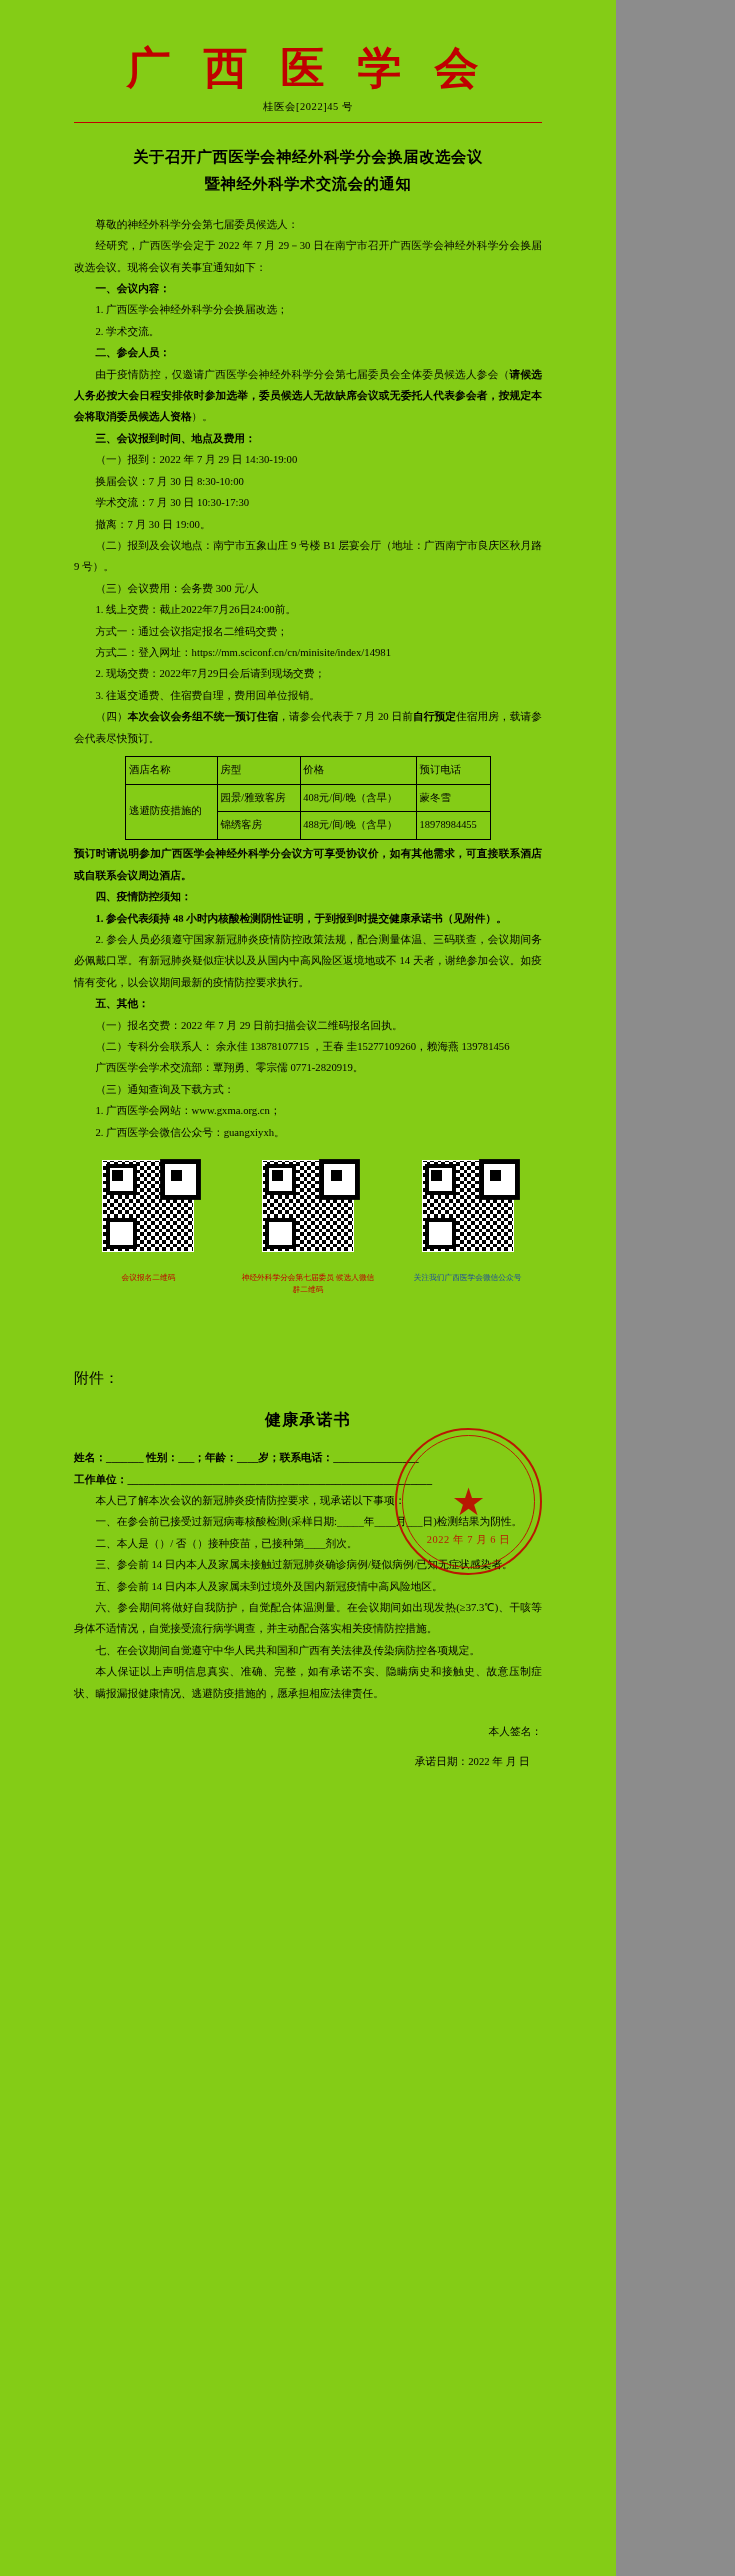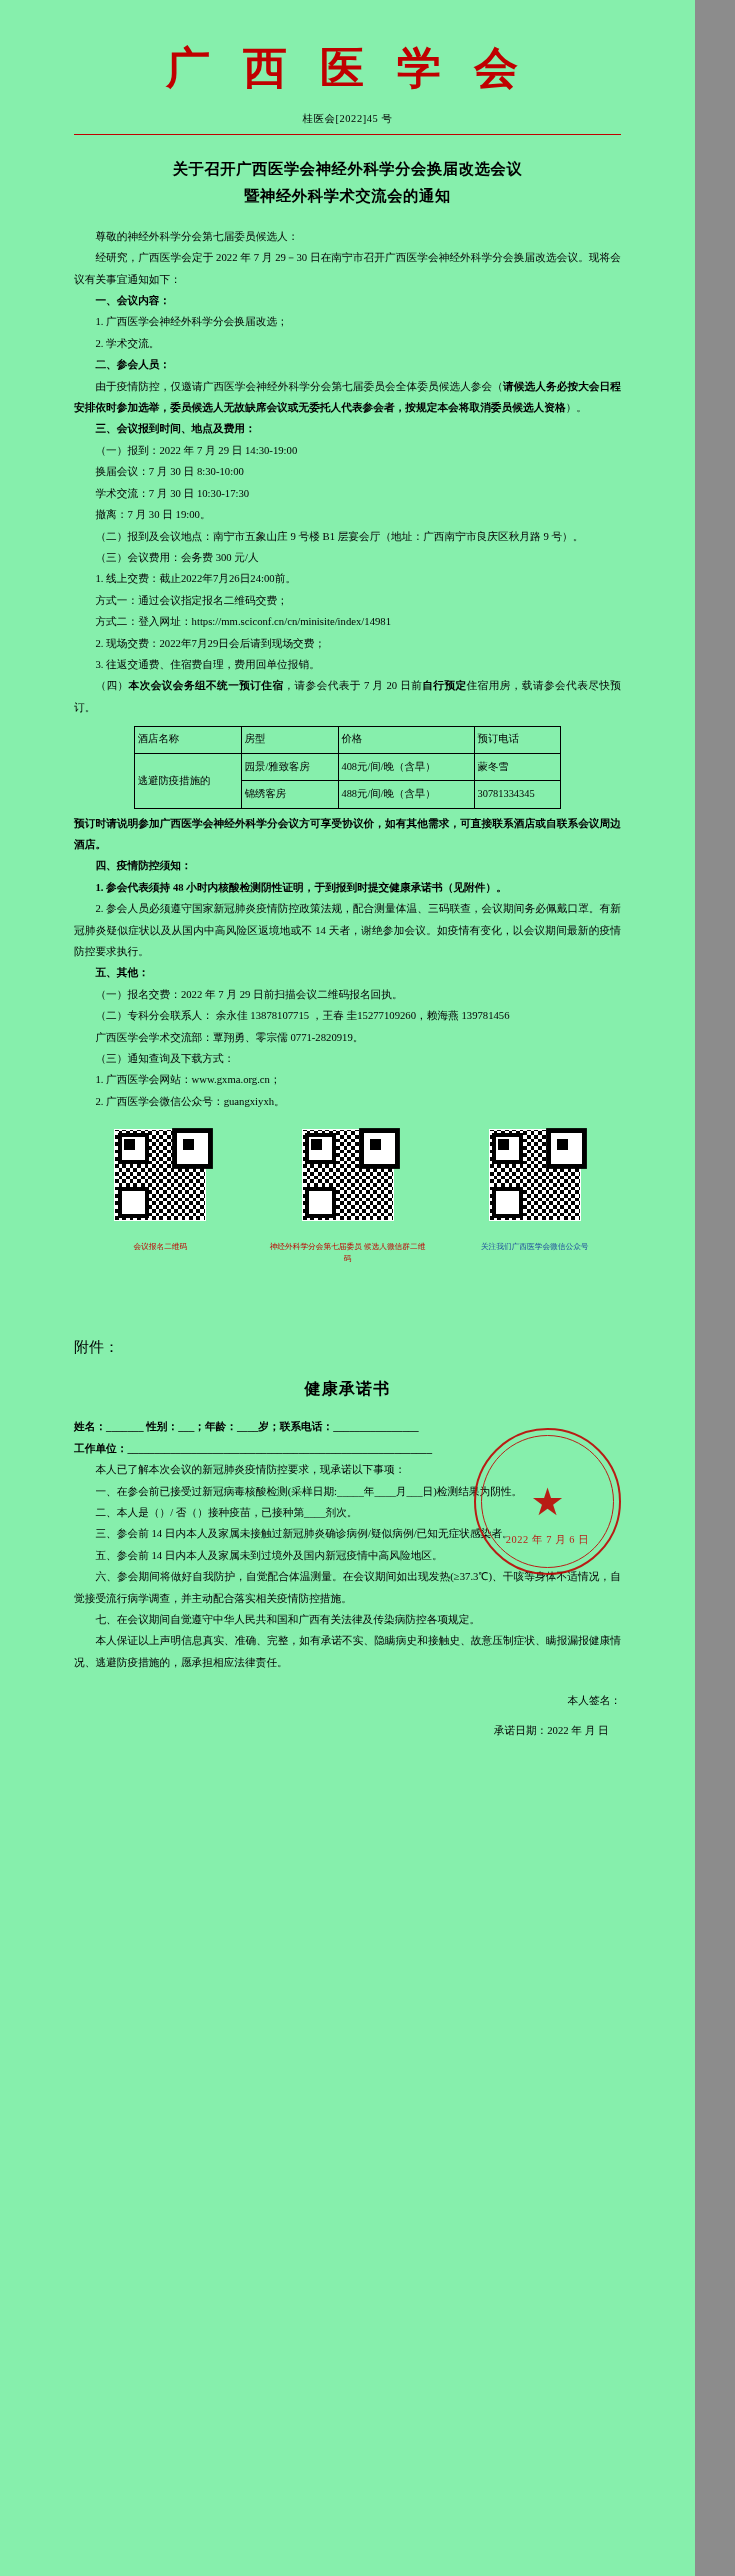--- a/index.html
+++ b/index.html
@@ -3,40 +3,40 @@
 <meta charset="utf-8">
 <style>
   * { box-sizing: border-box; }
   html, body { margin: 0; padding: 0; }
   body {
     width: 735px;
     background: #8c8c8c;
     font-family: "Liberation Serif", serif;
   }
   .page {
-    width: 695px;
+    width: 616px;
     min-height: 2576px;
-    background: #86efac;
+    background: #84cc16;
     padding: 24.5px 74px 18.4px 74px;
     position: relative;
   }
   .masthead {
     text-align: center;
     color: #c00000;
     font-family: "Liberation Serif", serif;
     font-size: 44px;
     font-weight: bold;
     letter-spacing: 11px;
     line-height: 1.2;
     margin-top: 18.4px;
   }
   .docnum {
     text-align: center;
     font-size: 10.4px;
-    margin-top: 16px;
+    margin-top: 4px;
     letter-spacing: 0.6px;
   }
   .redline {
     border-top: 1.8px solid #c00000;
     margin: 8.6px 0 0 0;
   }
   .title {
     text-align: center;
     font-size: 15.3px;
     font-weight: bold;
@@ -207,21 +207,21 @@
       </tr>
       <tr>
         <td rowspan="2">逃避防疫措施的</td>
         <td>园景/雅致客房</td>
         <td>408元/间/晚（含早）</td>
         <td>蒙冬雪</td>
       </tr>
       <tr>
         <td>锦绣客房</td>
         <td>488元/间/晚（含早）</td>
-        <td>30781334345</td>
+        <td>18978984455</td>
       </tr>
     </tbody>
       </table>
 
     <p class="p noind">预订时请说明参加广西医学会神经外科学分会议方可享受协议价，如有其他需求，可直接联系酒店或自联系会议周边酒店。</p>
 
     <p class="p b">四、疫情防控须知：</p>
     <p class="p bold">1. 参会代表须持 48 小时内核酸检测阴性证明，于到报到时提交健康承诺书（见附件）。</p>
     <p class="p">2. 参会人员必须遵守国家新冠肺炎疫情防控政策法规，配合测量体温、三码联查，会议期间务必佩戴口罩。有新冠肺炎疑似症状以及从国内中高风险区返境地或不 14 天者，谢绝参加会议。如疫情有变化，以会议期间最新的疫情防控要求执行。</p>
 

